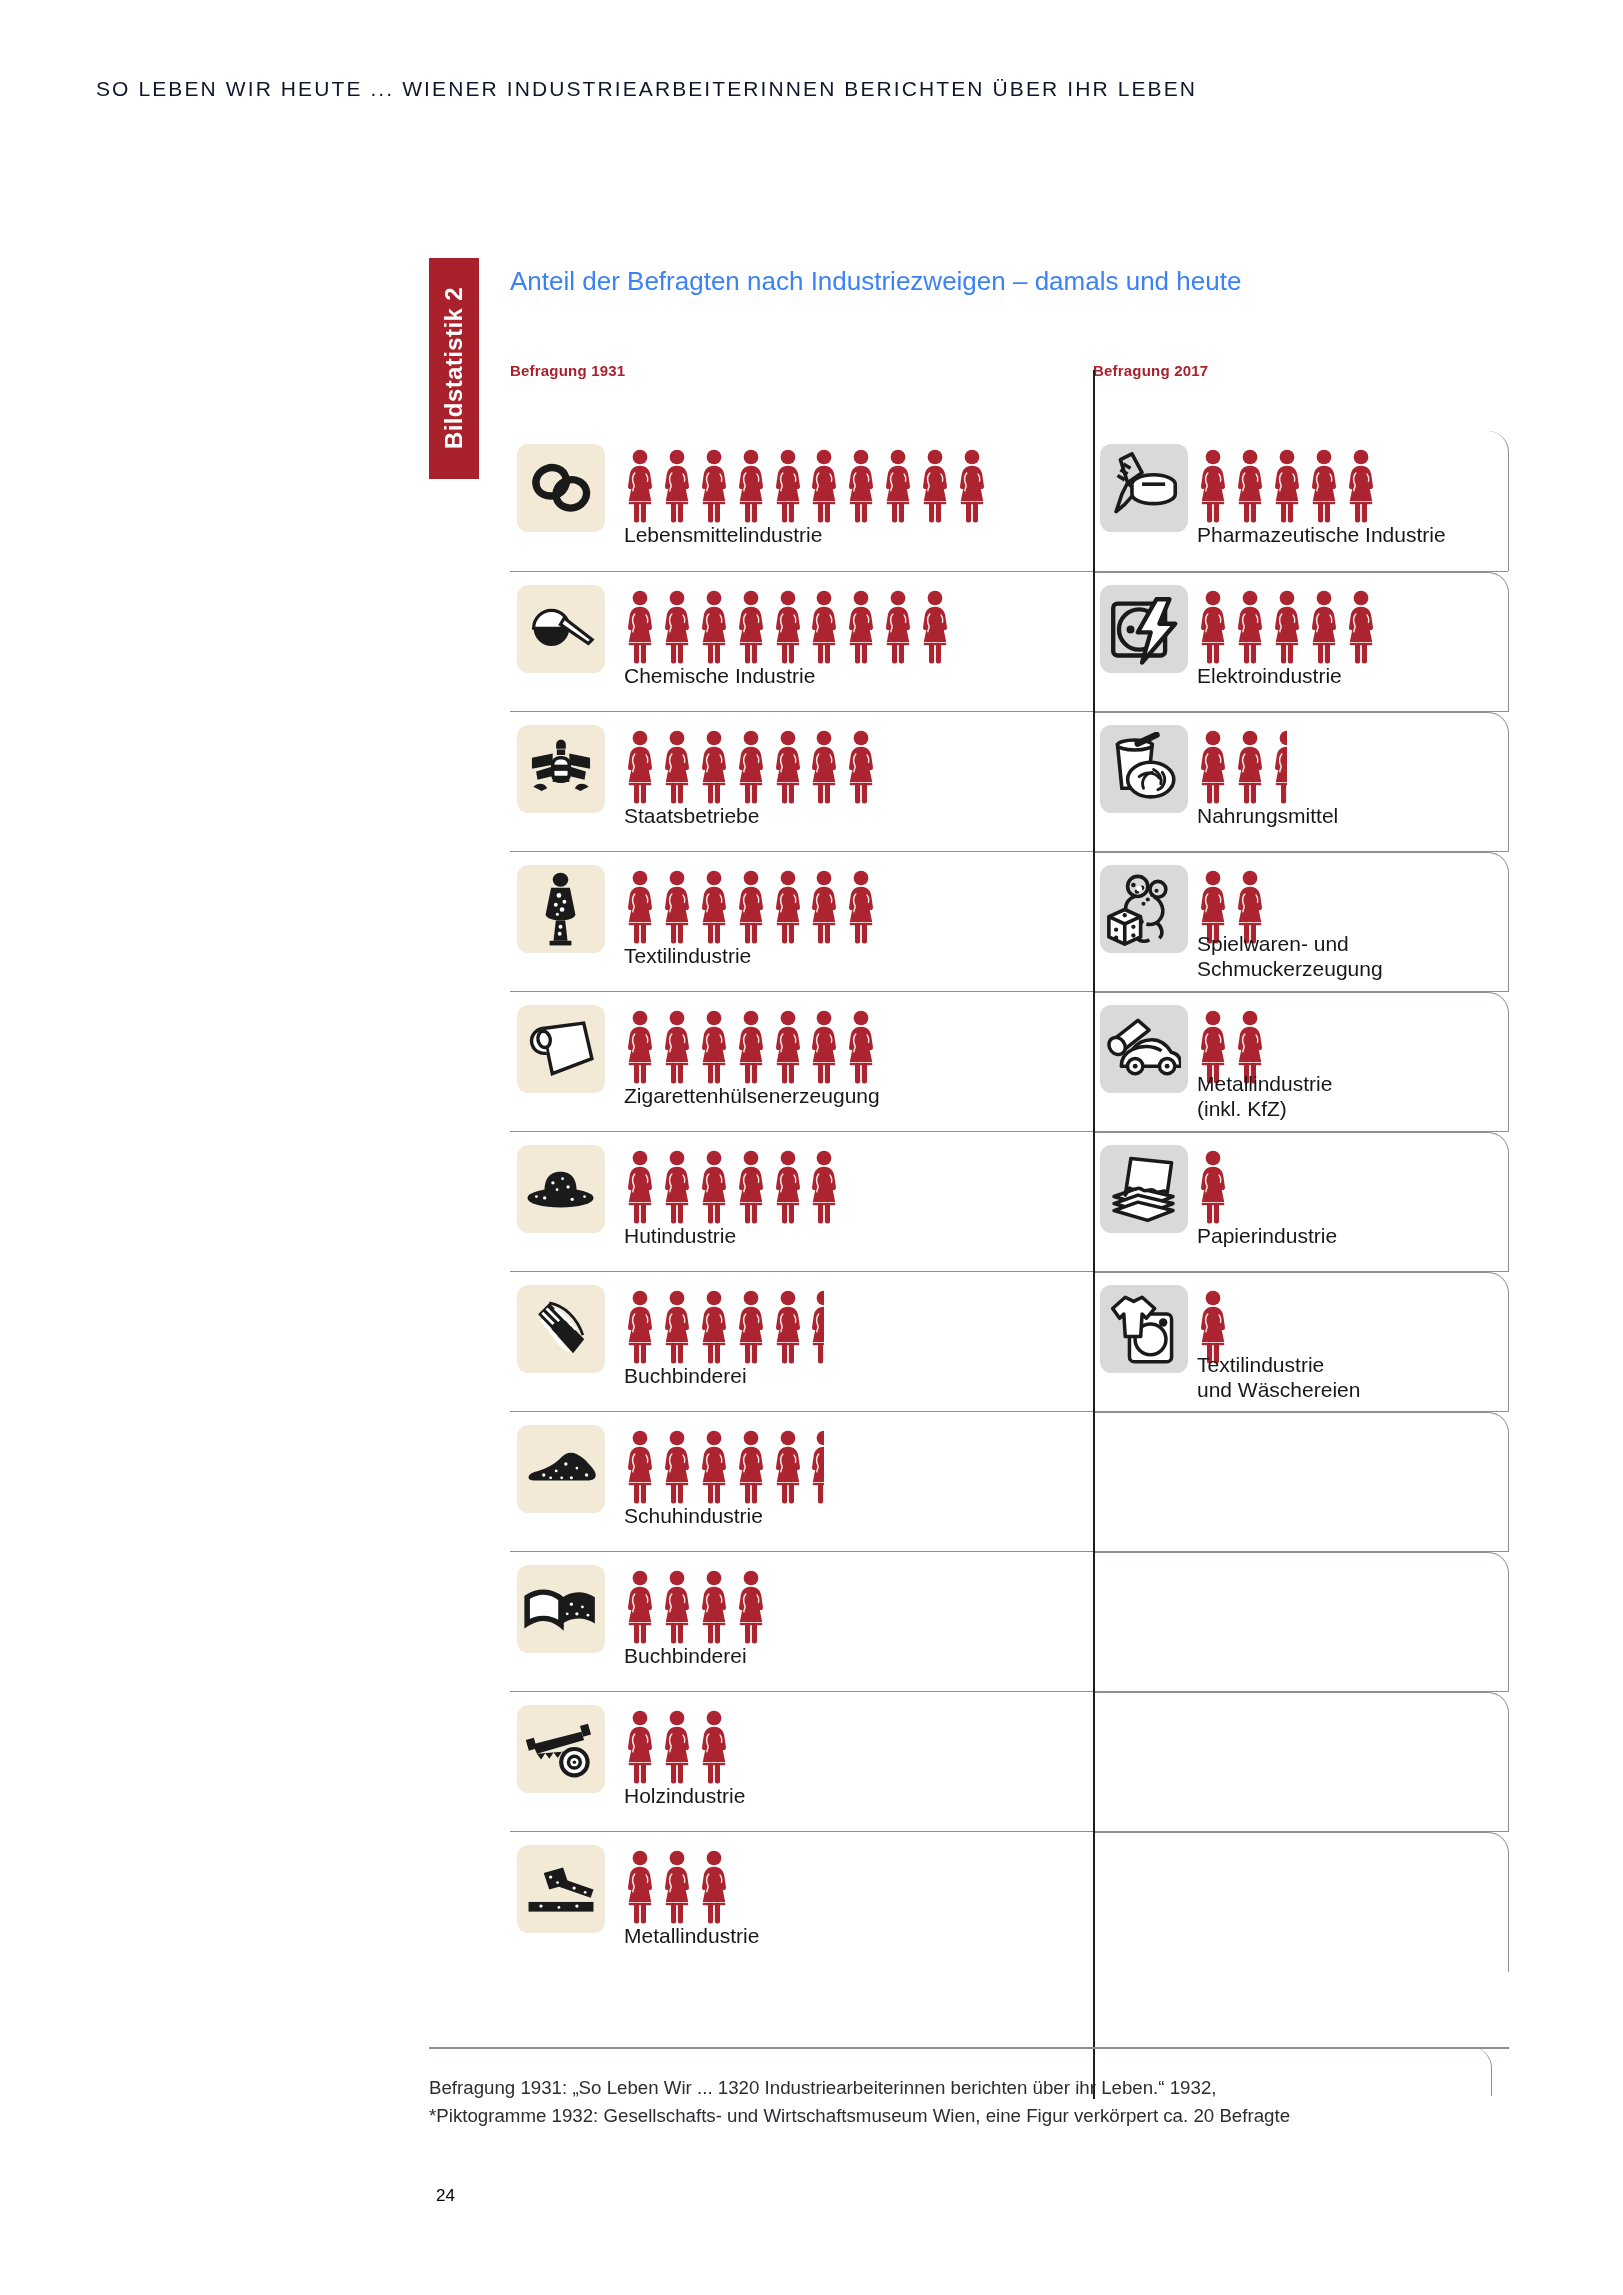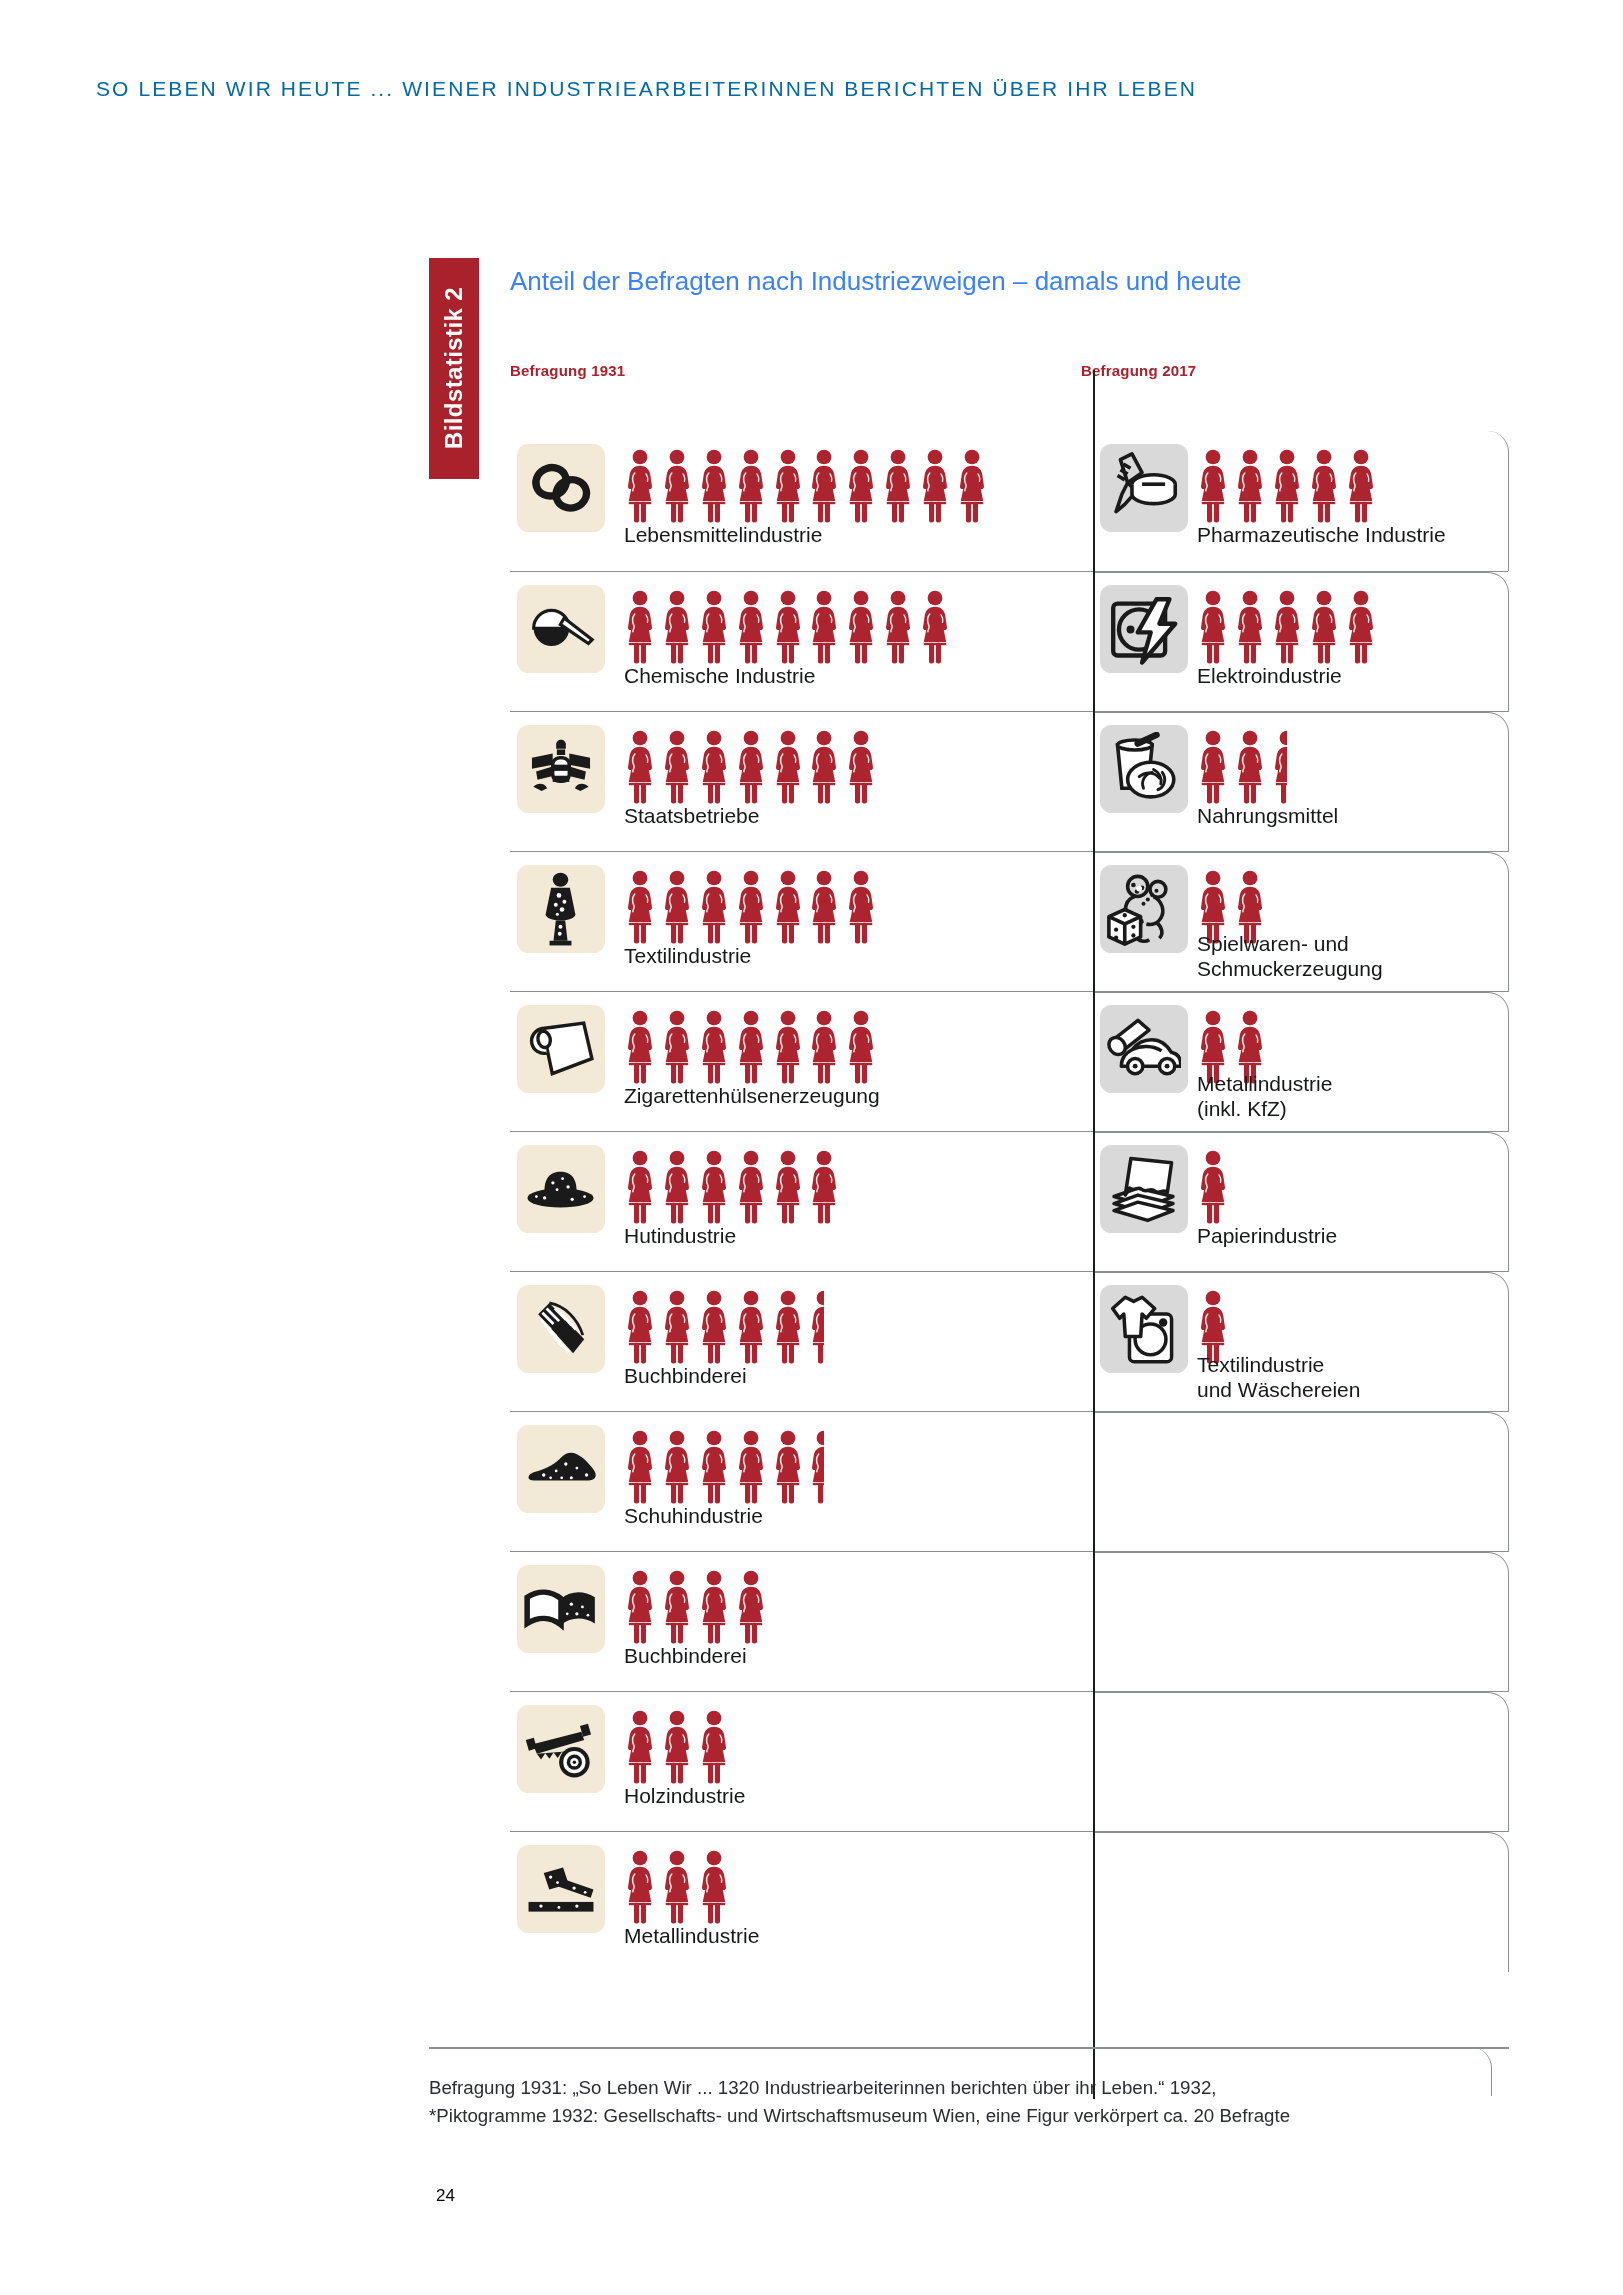--- a/index.html
+++ b/index.html
@@ -6,21 +6,21 @@
   body{
     width:1623px;height:2295px;
     background:#ffffff;
     font-family:"Liberation Sans", sans-serif;
     position:relative;
     overflow:hidden;
   }
   .page-header{
     position:absolute;left:96px;top:77px;
     font-size:21px;letter-spacing:2.1px;
-    color:#0369a1;font-weight:400;
+    color:#0f172a;font-weight:400;
     white-space:nowrap;
   }
   .figure-wrap{position:absolute;left:429px;top:248px;width:1080px;}
   .stat-tab{
     position:absolute;left:0px;top:9.7px;
     width:50px;height:221px;
     background:#a9212b;
   }
   .stat-tab span{
     display:block;
@@ -38,21 +38,21 @@
     font-size:26px;color:#3b82f6;font-weight:400;
     white-space:nowrap;
   }
   .col-heads{position:absolute;left:81px;top:114px;width:998px;height:41px;}
   .col-head{
     position:absolute;top:0;
     color:#a9212b;font-size:15px;font-weight:700;
     letter-spacing:0.2px;white-space:nowrap;
   }
   .col-head.left{left:0px;}
-  .col-head.right{left:571px;}
+  .col-head.right{left:583px;}
 
   
   .table{position:absolute;left:81px;top:183px;width:998px;}
   .trow{
     position:relative;
     height:140px;
     border-top:1.6px solid #8b8e93;
     box-sizing:border-box;
   }
   .trow.first{border-top:none;}

